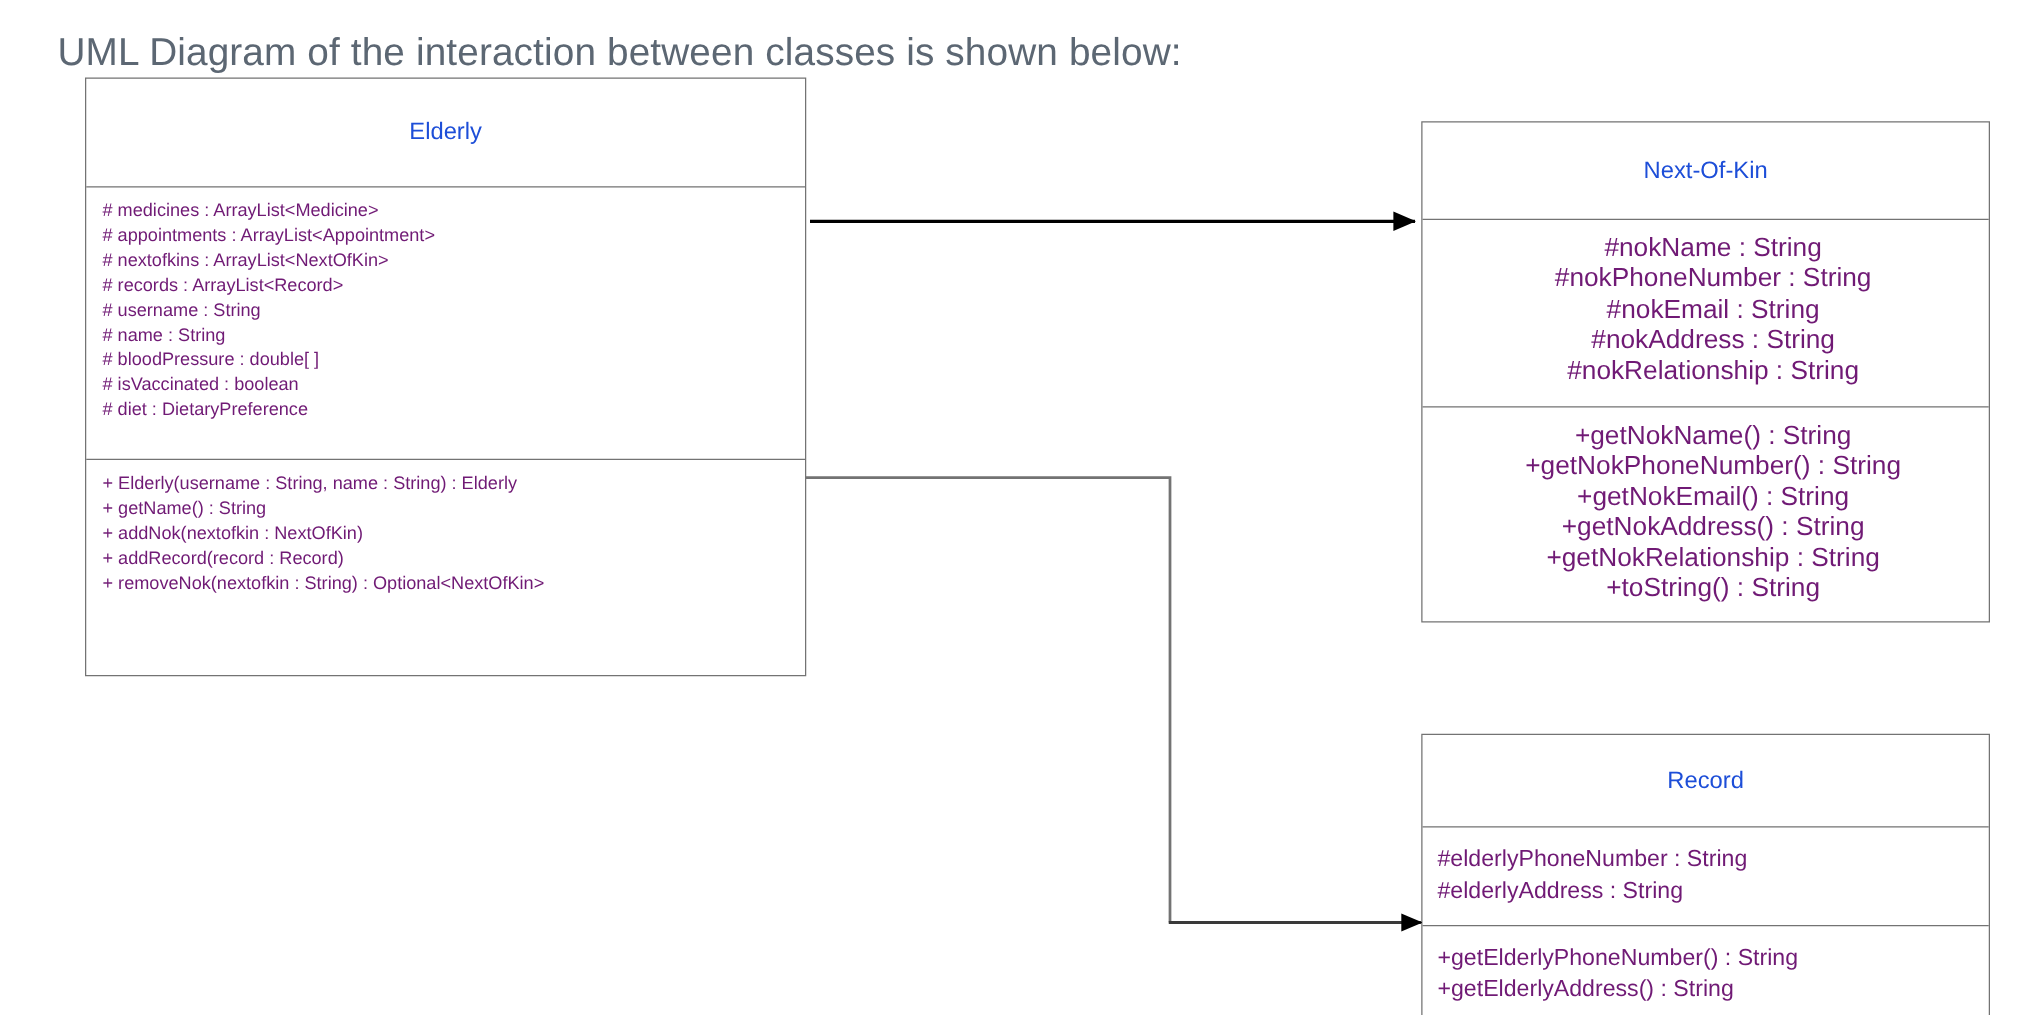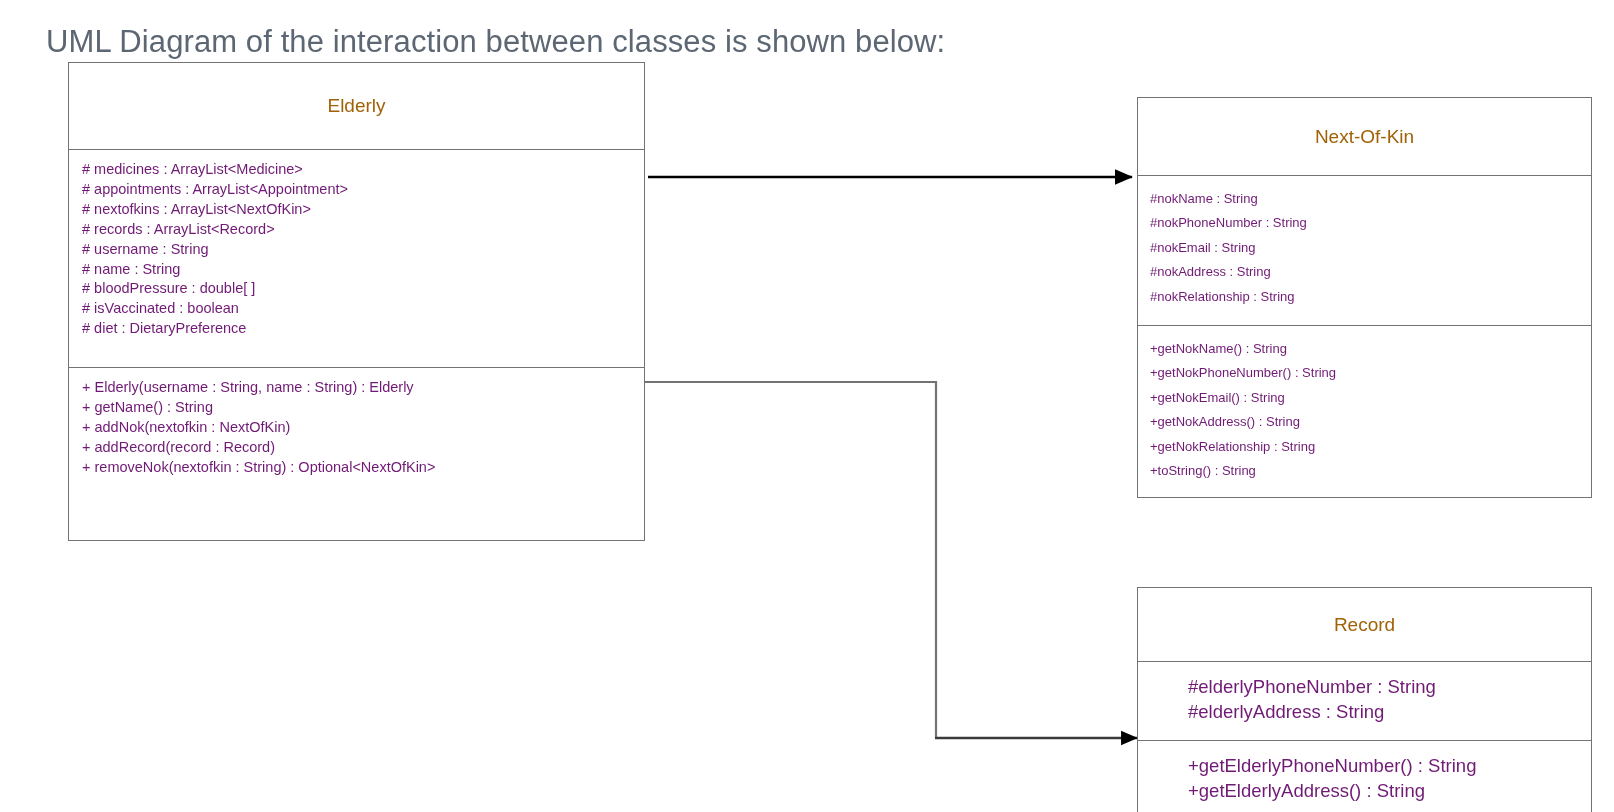--- a/index.html
+++ b/index.html
@@ -41,21 +41,21 @@
   .class-header {
     display: flex;
     align-items: center;
     justify-content: center;
     box-sizing: border-box;
     border-bottom: 1.6px solid #737373;
     flex: none;
   }
   .class-name {
     font-size: 19px;
-    color: #a16207;
+    color: #1d4ed8;
     text-align: center;
     white-space: nowrap;
   }
 
   .compartment {
     box-sizing: border-box;
     flex: none;
     overflow: hidden;
   }
   .compartment.divided {
@@ -76,28 +76,28 @@
   #class-elderly .class-header { height: 87px; }
   #class-elderly .compartment { padding: 10px 0 0 13px; }
   #class-elderly .compartment.attributes { height: 218px; }
   #class-elderly .member { font-size: 14.5px; line-height: 19.9px; }
 
   
   #class-next-of-kin { left: 1137px; top: 97px; width: 455px; height: 401px; }
   #class-next-of-kin .class-header { height: 78px; }
   #class-next-of-kin .compartment { padding: 11px 0 0 12px; }
   #class-next-of-kin .compartment.attributes { height: 150px; }
-  #class-next-of-kin .member { font-size: 13px; line-height: 24.4px; }
+  #class-next-of-kin .member { font-size: 21px; line-height: 24.4px; text-align: center; }
 
   
   #class-record { left: 1137px; top: 587px; width: 455px; height: 330px; }
   #class-record .class-header { height: 74px; }
   #class-record .compartment { padding: 12px 0 0 12px; }
   #class-record .compartment.attributes { height: 79px; }
-  #class-record .member { font-size: 18.5px; line-height: 25px; margin-left: 38px; }
+  #class-record .member { font-size: 18.5px; line-height: 25px; }
 
   
   .connector { position: absolute; }
 
   #assoc-elderly-nok {
     left: 645px;
     top: 155px;
     width: 495px;
     height: 44px;
   }

